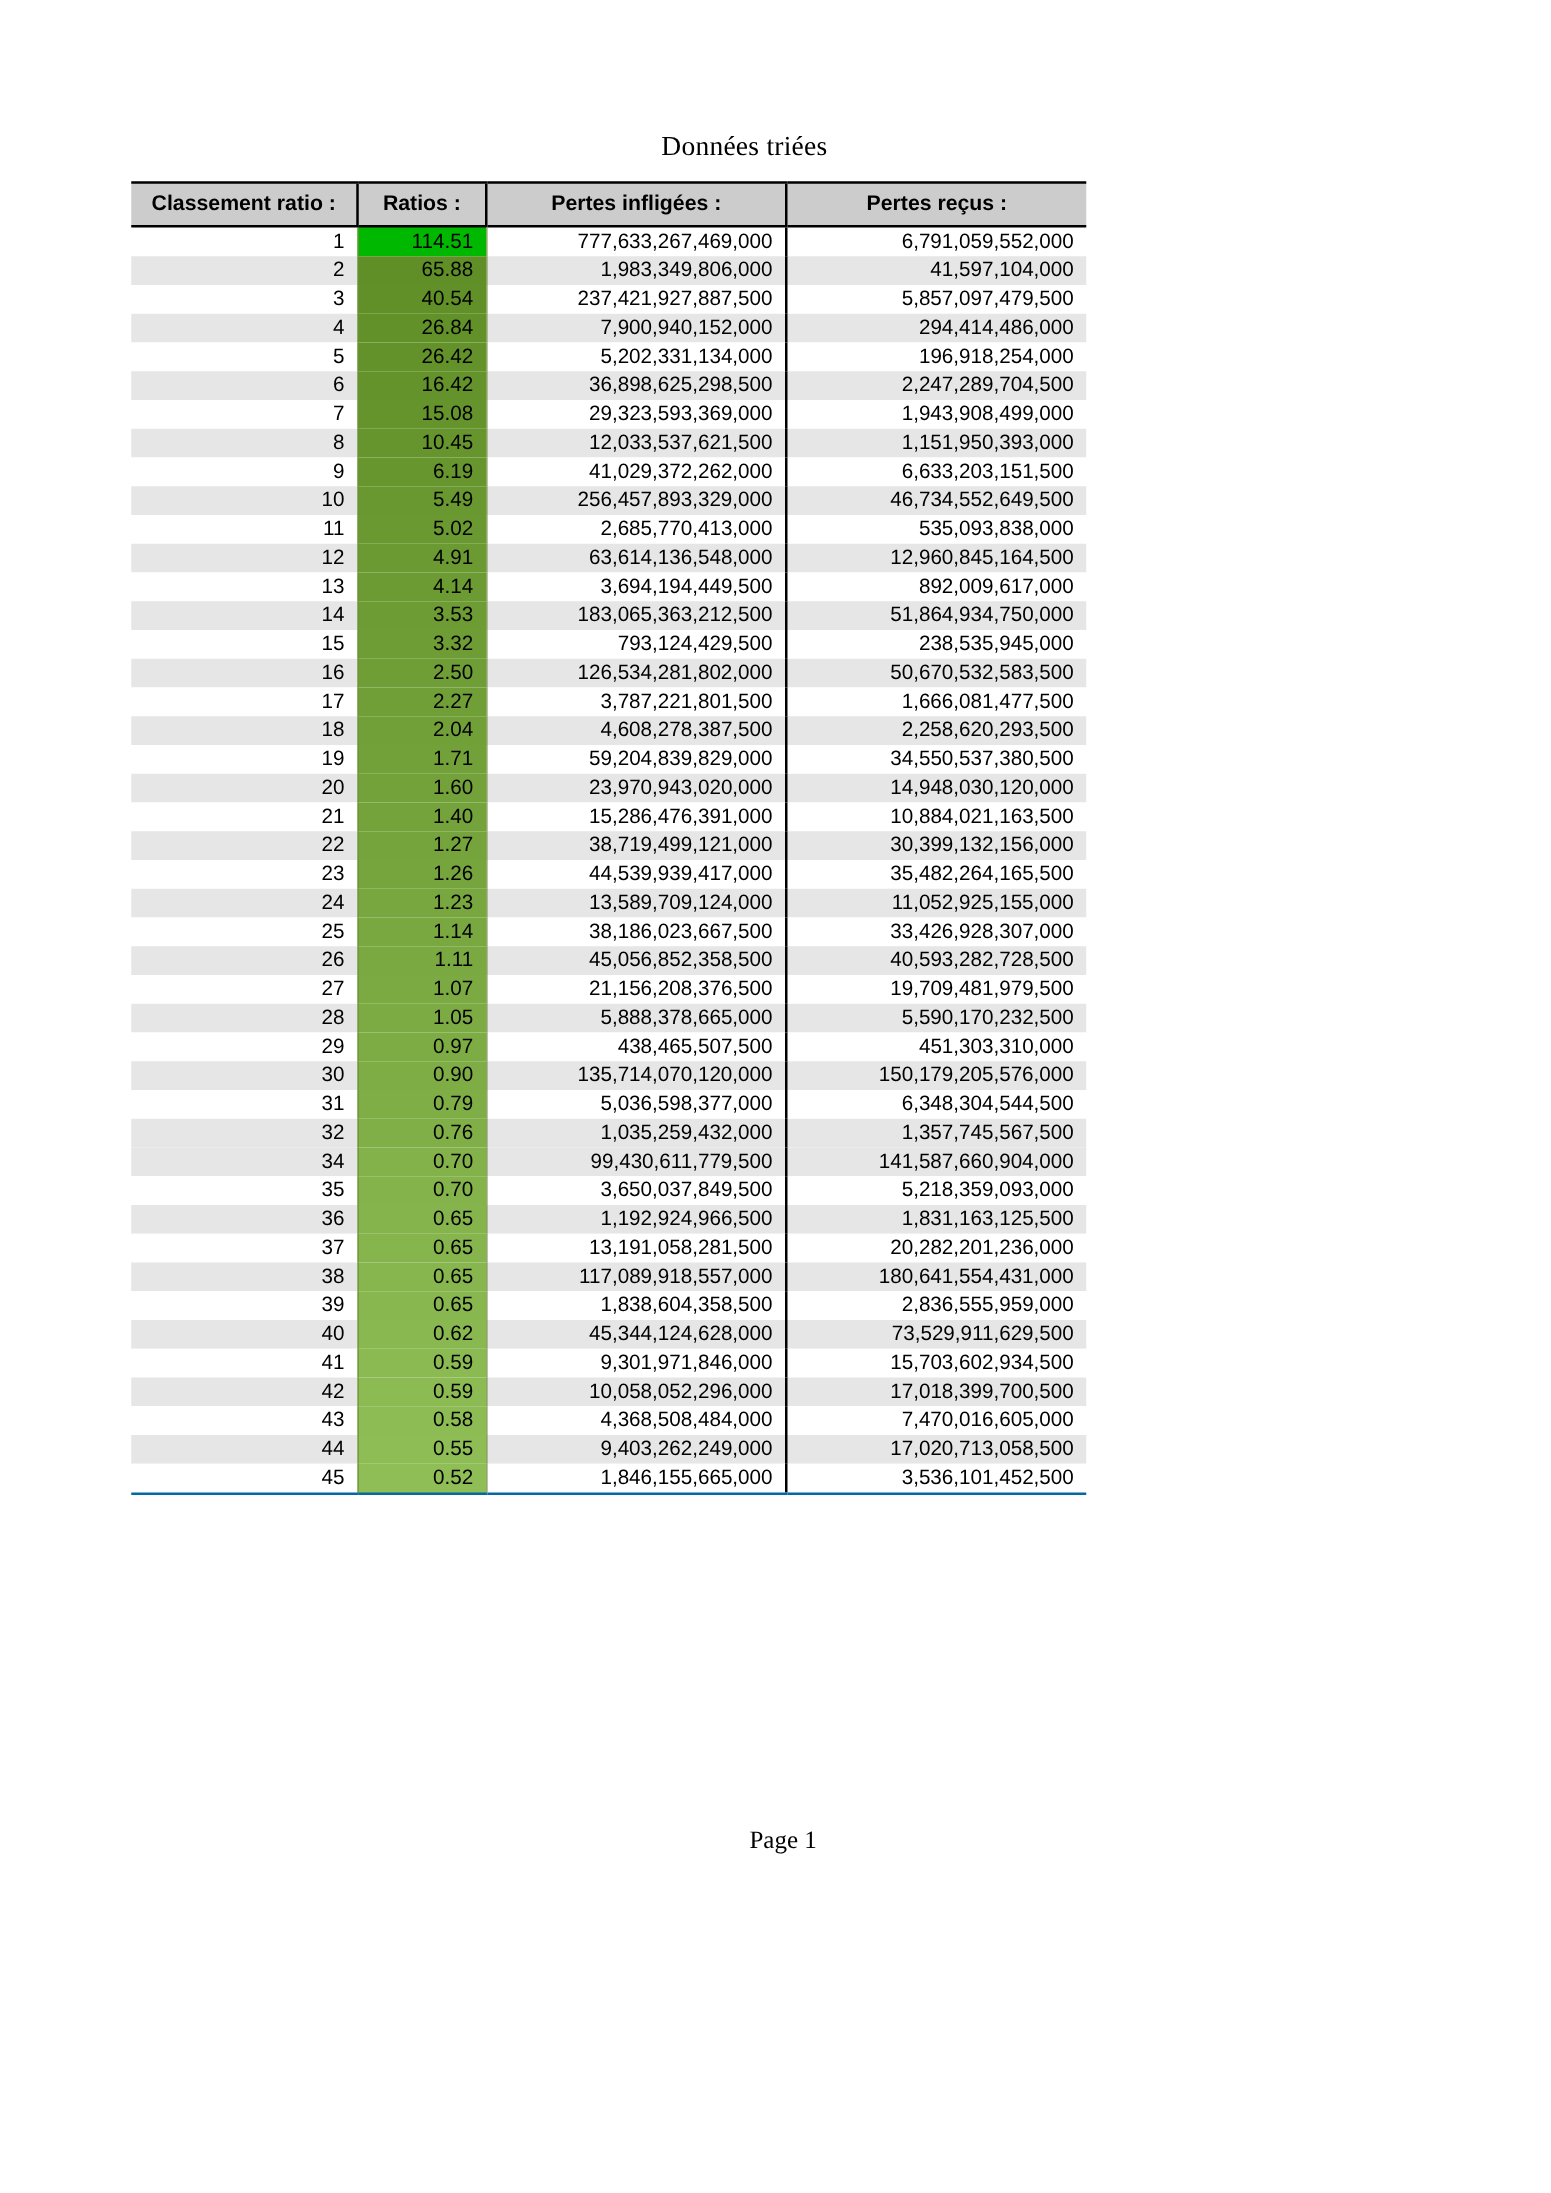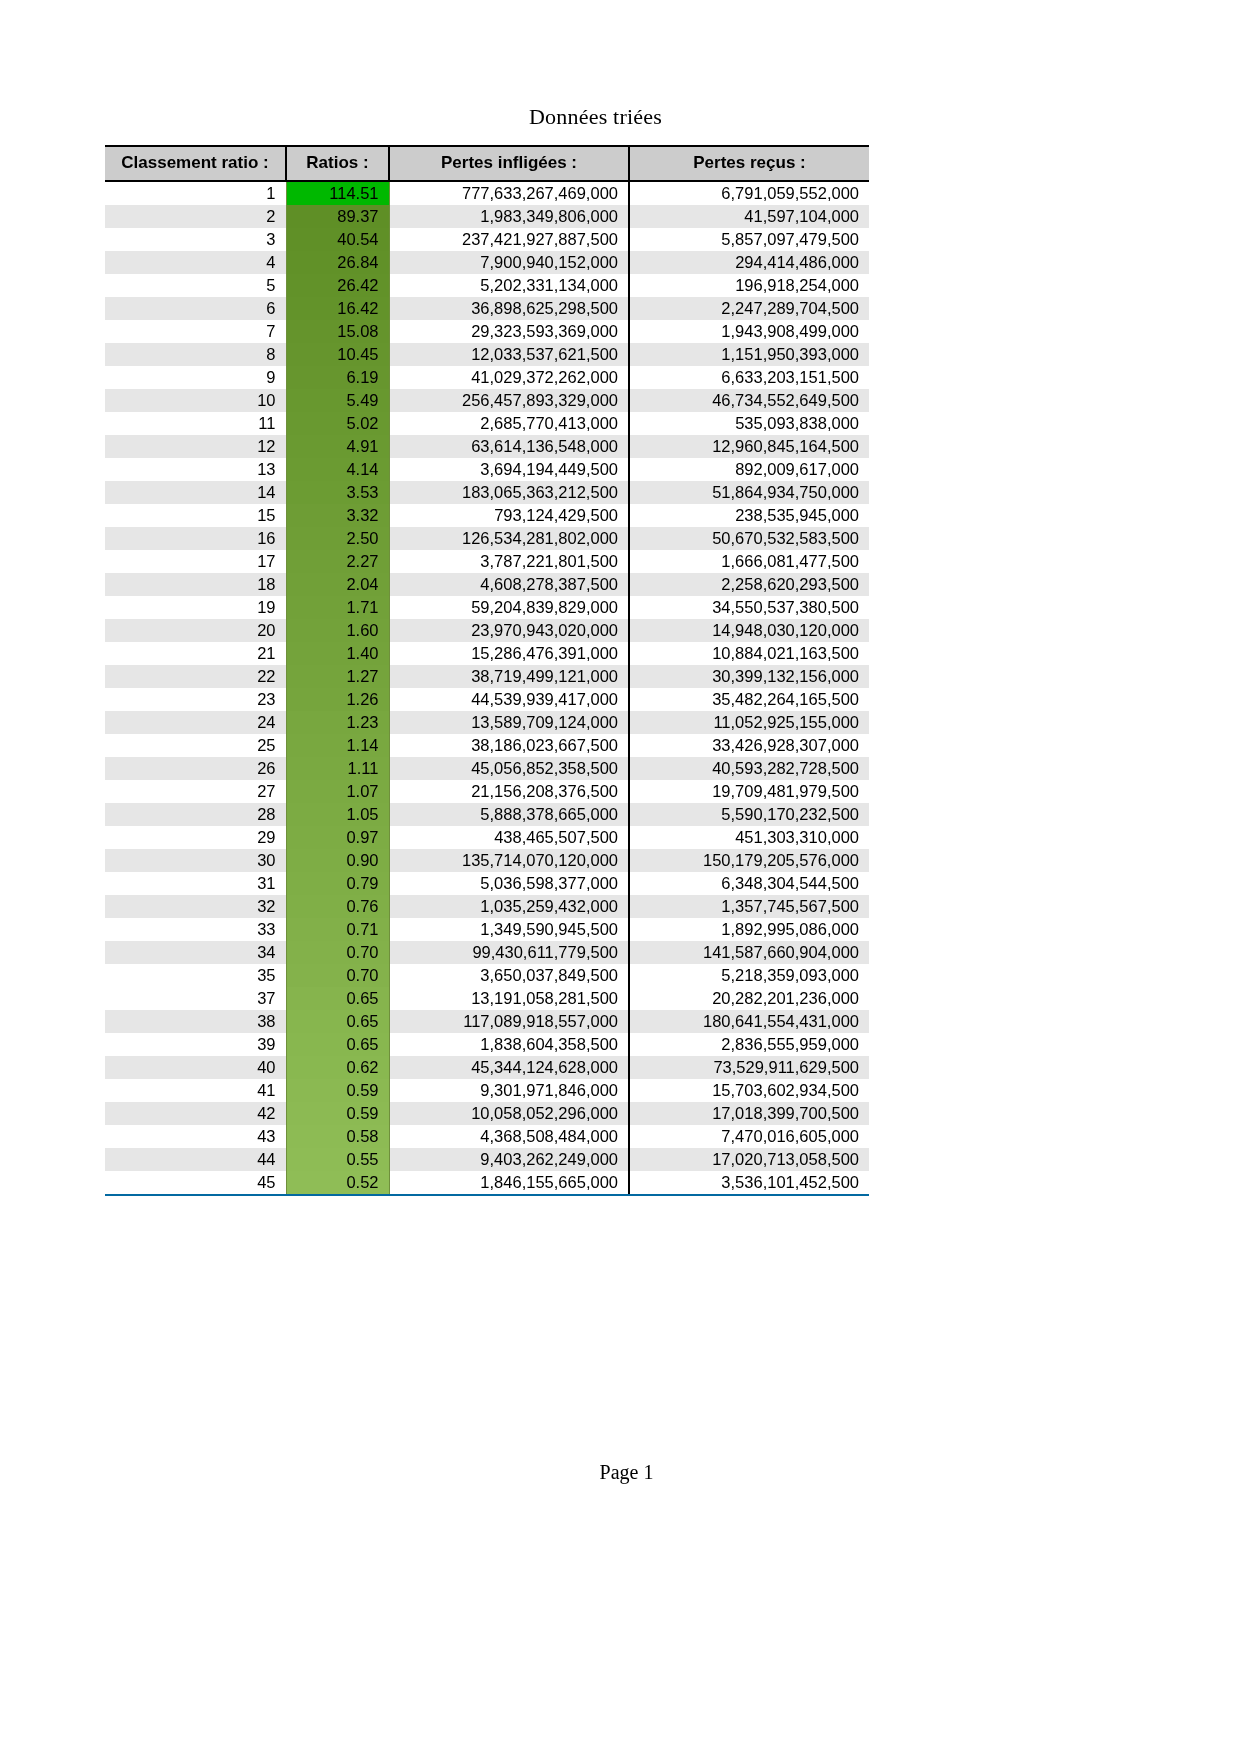--- a/index.html
+++ b/index.html
@@ -126,21 +126,21 @@
       </thead>
       <tbody id="table-body">
           <tr class="odd">
             <td class="rank">1</td>
             <td class="ratio" style="background: rgb(0, 184, 0);">114.51</td>
             <td class="infl">777,633,267,469,000</td>
             <td class="recv">6,791,059,552,000</td>
           </tr>
           <tr class="even">
             <td class="rank">2</td>
-            <td class="ratio" style="background: rgb(95, 143, 38);">89.37</td>
+            <td class="ratio" style="background: rgb(95, 143, 38);">65.88</td>
             <td class="infl">1,983,349,806,000</td>
             <td class="recv">41,597,104,000</td>
           </tr>
           <tr class="odd">
             <td class="rank">3</td>
             <td class="ratio" style="background: rgb(96, 144, 39);">40.54</td>
             <td class="infl">237,421,927,887,500</td>
             <td class="recv">5,857,097,479,500</td>
           </tr>
           <tr class="even">
@@ -310,38 +310,38 @@
             <td class="ratio" style="background: rgb(127, 174, 70);">0.79</td>
             <td class="infl">5,036,598,377,000</td>
             <td class="recv">6,348,304,544,500</td>
           </tr>
           <tr class="even">
             <td class="rank">32</td>
             <td class="ratio" style="background: rgb(128, 175, 71);">0.76</td>
             <td class="infl">1,035,259,432,000</td>
             <td class="recv">1,357,745,567,500</td>
           </tr>
-          <tr class="odd">
-            <td class="rank">33</td>
-            <td class="ratio" style="background: rgb(130, 176, 73);">0.71</td>
-            <td class="infl">1,349,590,945,500</td>
-            <td class="recv">1,892,995,086,000</td>
-          </tr>
           <tr class="even">
             <td class="rank">34</td>
             <td class="ratio" style="background: rgb(131, 177, 74);">0.70</td>
             <td class="infl">99,430,611,779,500</td>
             <td class="recv">141,587,660,904,000</td>
           </tr>
           <tr class="odd">
             <td class="rank">35</td>
             <td class="ratio" style="background: rgb(132, 178, 75);">0.70</td>
             <td class="infl">3,650,037,849,500</td>
             <td class="recv">5,218,359,093,000</td>
           </tr>
+          <tr class="even">
+            <td class="rank">36</td>
+            <td class="ratio" style="background: rgb(133, 179, 76);">0.65</td>
+            <td class="infl">1,192,924,966,500</td>
+            <td class="recv">1,831,163,125,500</td>
+          </tr>
           <tr class="odd">
             <td class="rank">37</td>
             <td class="ratio" style="background: rgb(134, 180, 77);">0.65</td>
             <td class="infl">13,191,058,281,500</td>
             <td class="recv">20,282,201,236,000</td>
           </tr>
           <tr class="even">
             <td class="rank">38</td>
             <td class="ratio" style="background: rgb(135, 182, 78);">0.65</td>
             <td class="infl">117,089,918,557,000</td>

